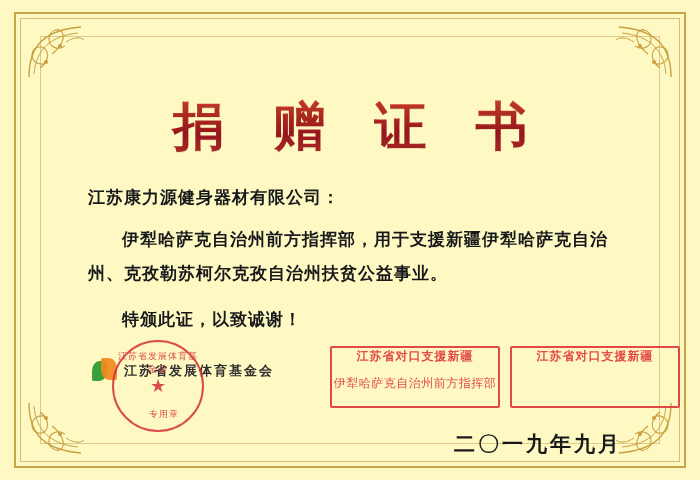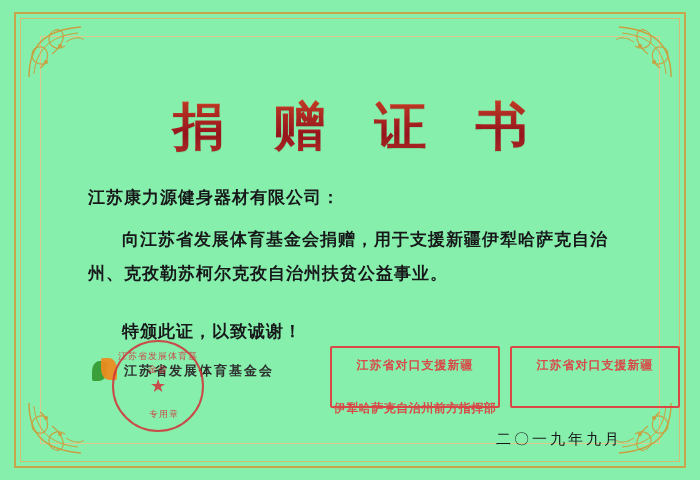--- a/index.html
+++ b/index.html
@@ -11,21 +11,21 @@
     width: 700px;
     height: 480px;
     overflow: hidden;
     font-family: "Liberation Serif", serif;
   }
 
   .certificate {
     position: relative;
     width: 700px;
     height: 480px;
-    background: #86efac;
+    background: #fef9c3;
     box-sizing: border-box;
   }
 
   
   .frame-outer {
     position: absolute;
     left: 14px;
     top: 12px;
     right: 14px;
     bottom: 12px;
@@ -101,21 +101,21 @@
     margin-bottom: 12px;
   }
   .para {
     font-size: 17px;
     font-weight: bold;
     letter-spacing: 1px;
     line-height: 34px;
     text-indent: 34px;
   }
   .para-2 {
-    margin-top: 24px;
+    margin-top: 12px;
   }
 
   
   .seal-row {
     position: absolute;
     left: 60px;
     right: 56px;
     top: 340px;
     height: 90px;
   }
@@ -196,45 +196,44 @@
   
   .stamp-rect {
     position: absolute;
     top: 6px;
     width: 170px;
     height: 62px;
     border: 2px solid #e03a3f;
     color: #e03a3f;
     text-align: center;
     box-sizing: border-box;
-    padding-top: 9px;
     opacity: .92;
     border-radius: 2px;
   }
   .stamp-rect .sr-line1 {
     font-size: 12px;
     letter-spacing: 1px;
     font-weight: bold;
   }
   .stamp-rect .sr-line2 {
     font-size: 12px;
     letter-spacing: 0.5px;
-    font-weight: bold;
-    margin-top: 26px;
+    font-weight: normal;
+    margin-top: 10px;
   }
   .stamp-mid { left: 270px; }
   .stamp-right { left: 450px; }
 
   
   .date-line {
     position: absolute;
     right: 78px;
     top: 430px;
-    font-size: 15px;
-    font-weight: normal;
+    font-size: 21px;
+    font-weight: bold;
     letter-spacing: 3px;
     color: #17181a;
   }
 </style>
 </head>
 <body>
 
 <div class="certificate">
 
   <div class="frame-outer"></div>
@@ -283,21 +282,21 @@
       <path d="M40 18 c6 -4 14 -6 18 -2" stroke-width="1"></path>
       <circle cx="20" cy="38" r="2" fill="currentColor" stroke="none"></circle>
       <circle cx="34" cy="22" r="2" fill="currentColor" stroke="none"></circle>
     </svg>
   </div>
 
   <div class="title">捐 赠 证 书</div>
 
   <div class="body-block">
     <div class="salutation">江苏康力源健身器材有限公司：</div>
-    <div class="para">向江苏省发展体育基金会捐赠，用于支援新疆伊犁哈萨克自治州、克孜勒苏柯尔克孜自治州扶贫公益事业。</div>
+    <div class="para">伊犁哈萨克自治州前方指挥部，用于支援新疆伊犁哈萨克自治州、克孜勒苏柯尔克孜自治州扶贫公益事业。</div>
     <div class="para para-2">特颁此证，以致诚谢！</div>
   </div>
 
   <div class="seal-row">
 
     <div class="logo-wrap">
       <div class="logo-mark">
         <div class="lm-green"></div>
         <div class="lm-orange"></div>
       </div>

